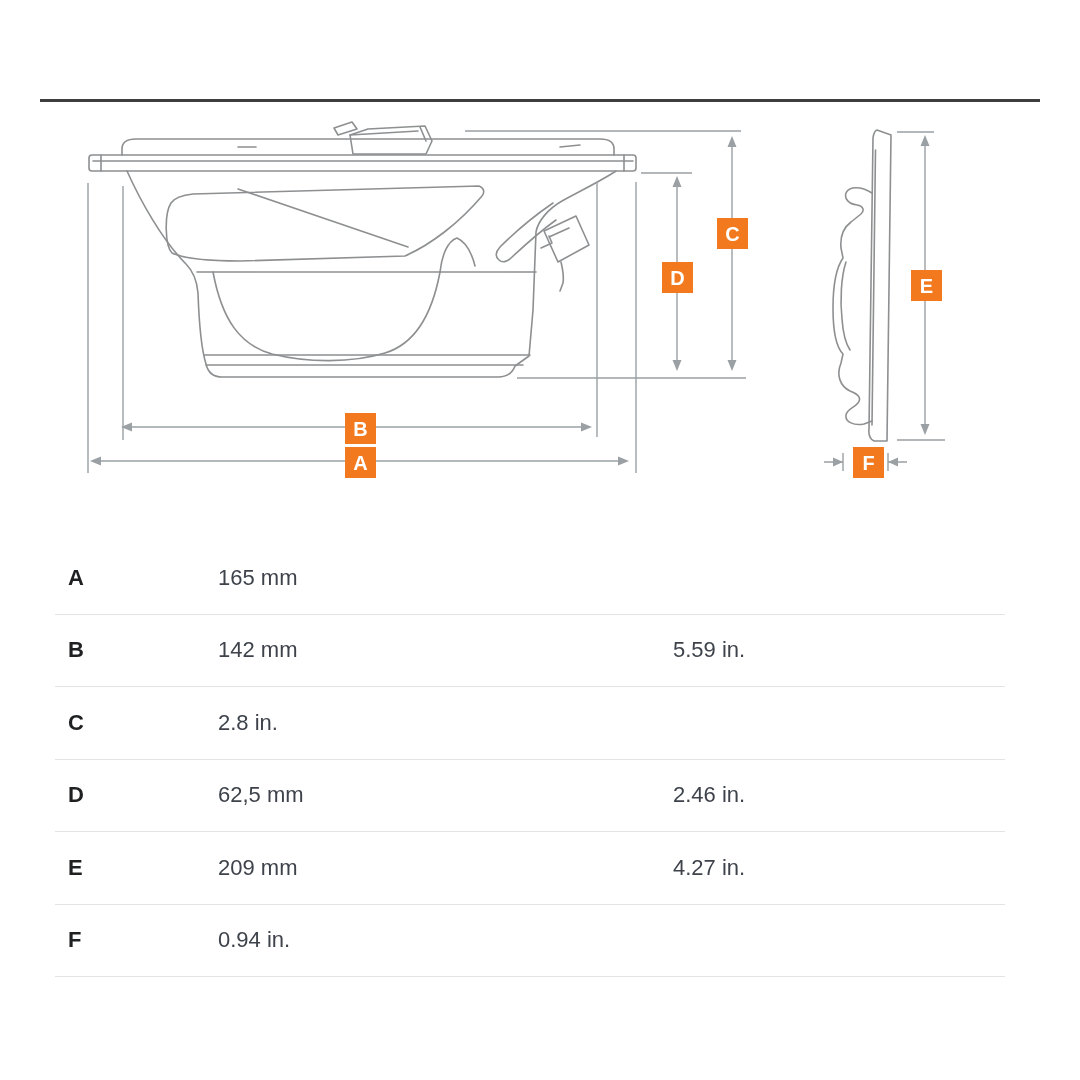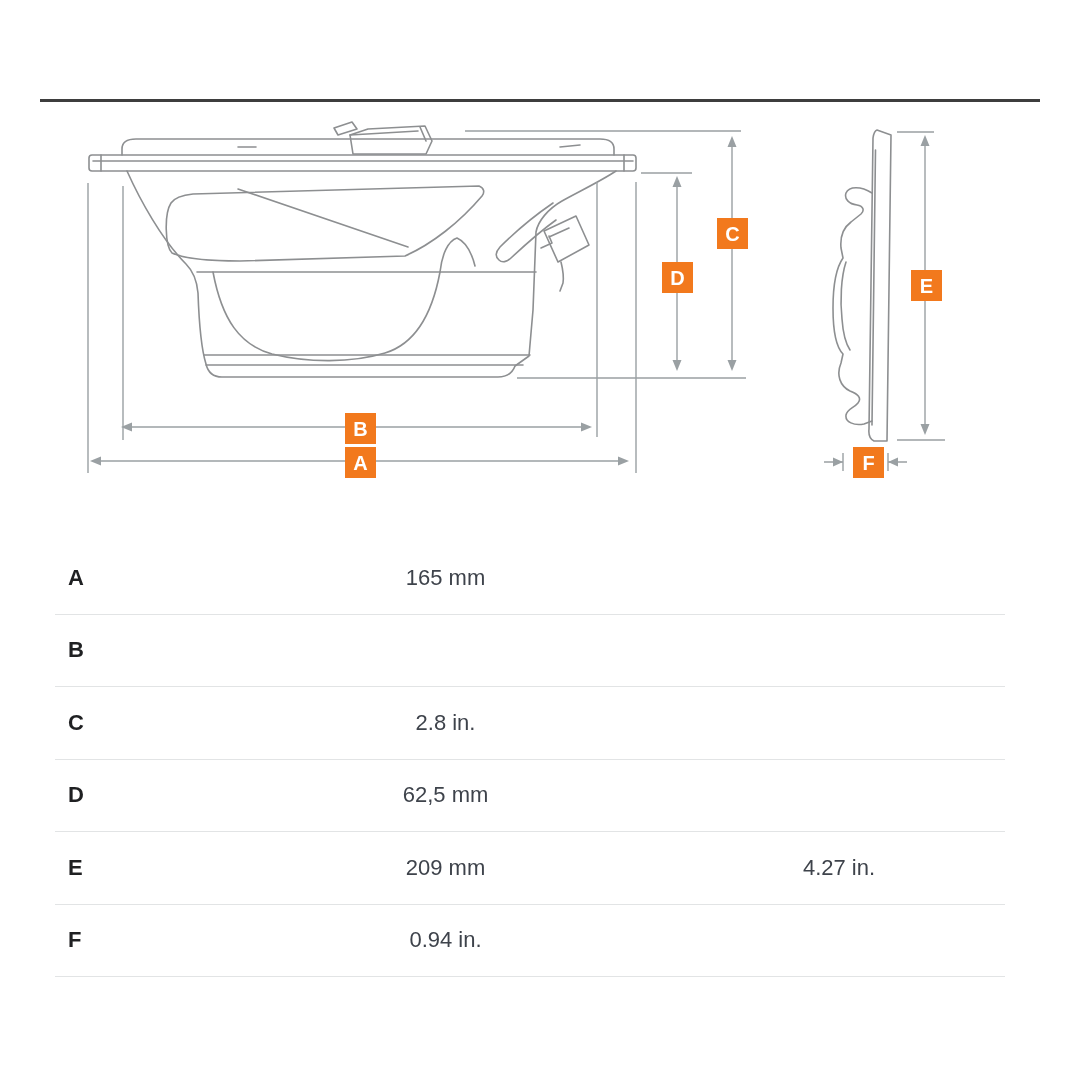--- a/index.html
+++ b/index.html
@@ -20,21 +20,21 @@
   }
   .dim-table{
     position:absolute;left:55px;top:542px;width:950px;
   }
   .dim-row{
     height:72.5px;box-sizing:border-box;border-bottom:1px solid #e2e4e5;
     display:grid;grid-template-columns:150px 455px 1fr;align-items:center;
     padding-left:13px;
   }
   .dim-letter{font-weight:700;font-size:22px;color:#1f2022;}
-  .dim-metric,.dim-imperial{font-size:22px;color:#3e434b;text-align:center;}
+  .dim-metric,.dim-imperial{font-size:22px;color:#3e434b;}
 </style>
 </head>
 <body>
 
 <div class="stage">
 
   <div class="top-rule"></div>
 
   <svg class="diagram" viewBox="0 0 1080 1080">
 
@@ -126,28 +126,31 @@
   <div class="marker" style="left:911px;top:270px;">E</div>
   <div class="marker" style="left:853px;top:447px;">F</div>
 
   <div class="dim-table">
     <div class="dim-row">
       <span class="dim-letter">A</span>
       <span class="dim-metric">165 mm</span>
     </div>
     <div class="dim-row">
       <span class="dim-letter">B</span>
+      <span class="dim-metric">142 mm</span>
+      <span class="dim-imperial">5.59 in.</span>
     </div>
     <div class="dim-row">
       <span class="dim-letter">C</span>
       <span class="dim-imperial">2.8 in.</span>
     </div>
     <div class="dim-row">
       <span class="dim-letter">D</span>
       <span class="dim-metric">62,5 mm</span>
+      <span class="dim-imperial">2.46 in.</span>
     </div>
     <div class="dim-row">
       <span class="dim-letter">E</span>
       <span class="dim-metric">209 mm</span>
       <span class="dim-imperial">4.27 in.</span>
     </div>
     <div class="dim-row">
       <span class="dim-letter">F</span>
       <span class="dim-imperial">0.94 in.</span>
     </div>

